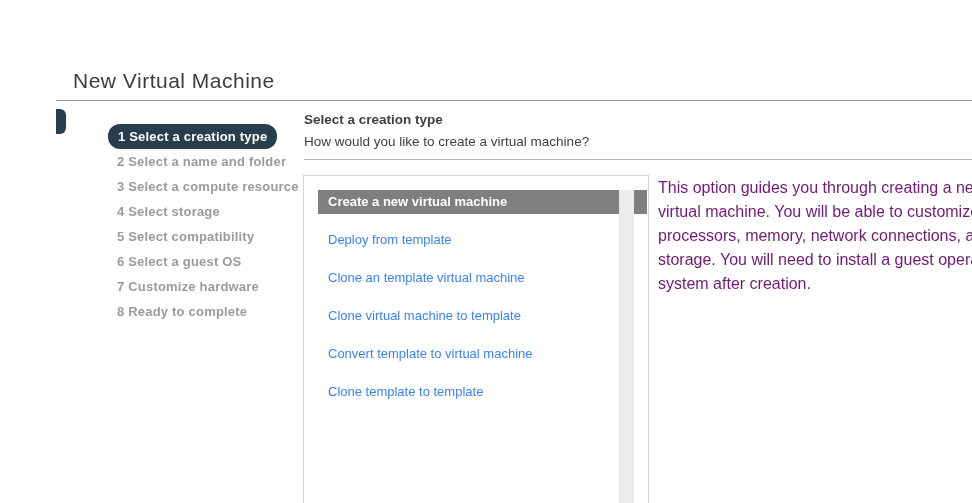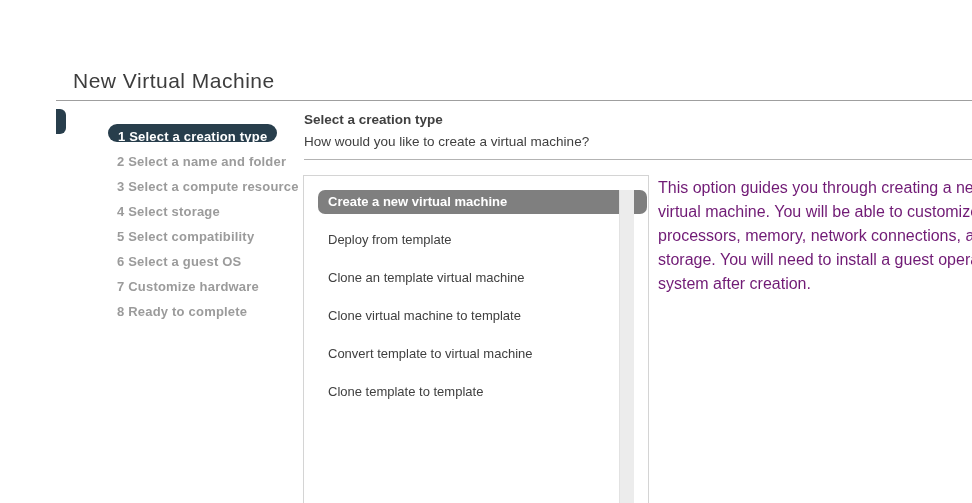--- a/index.html
+++ b/index.html
@@ -33,21 +33,21 @@
 
   
   .edge-fragment {
     position: absolute; left: 0; top: 53px;
     width: 10px; height: 25px;
     background: var(--active-step-bg, #283e4c);
     border-radius: 0 6px 6px 0;
   }
   .steps { position: absolute; left: 0; top: 53px; width: 240px; }
   .step {
-    position: absolute; left: 47px; height: 18px;
+    position: absolute; left: 47px; height: 25px;
     font-size: 13px; font-weight: 600; letter-spacing: 0.2px;
     color: var(--inactive-step-text, #9b9b9b);
     line-height: 25px; white-space: nowrap; cursor: default;
   }
   .step.active {
     left: 38px; padding: 0 10px;
     background: var(--active-step-bg, #283e4c);
     color: #ffffff; border-radius: 12px;
   }
   .step:nth-child(1) { top: 1px; }
@@ -76,26 +76,26 @@
   
   .option-list {
     position: absolute; left: 247px; top: 119px;
     width: 346px; height: 360px;
     background: #ffffff;
     border: 1px solid #d4d4d4;
   }
   .option-row {
     width: 329px; height: 24px;
     padding-left: 10px;
-    font-size: 13px; color: #404040; line-height: 24px;
+    font-size: 13px; color: #3b82f6; line-height: 24px;
     white-space: nowrap; overflow: hidden; cursor: pointer;
   }
   .option-row.selected {
     background: var(--selected-option-bg, #7f7f7f);
-    color: #ffffff; font-weight: 600; border-radius: 7px;
+    color: #ffffff; font-weight: 600;
   }
   .scrollbar-track {
     position: absolute; right: 0; top: 0; bottom: 0;
     width: 15px; background: #ececec;
     border-left: 1px solid #e2e2e2;
     cursor: pointer;
   }
 
   
   .option-description {

